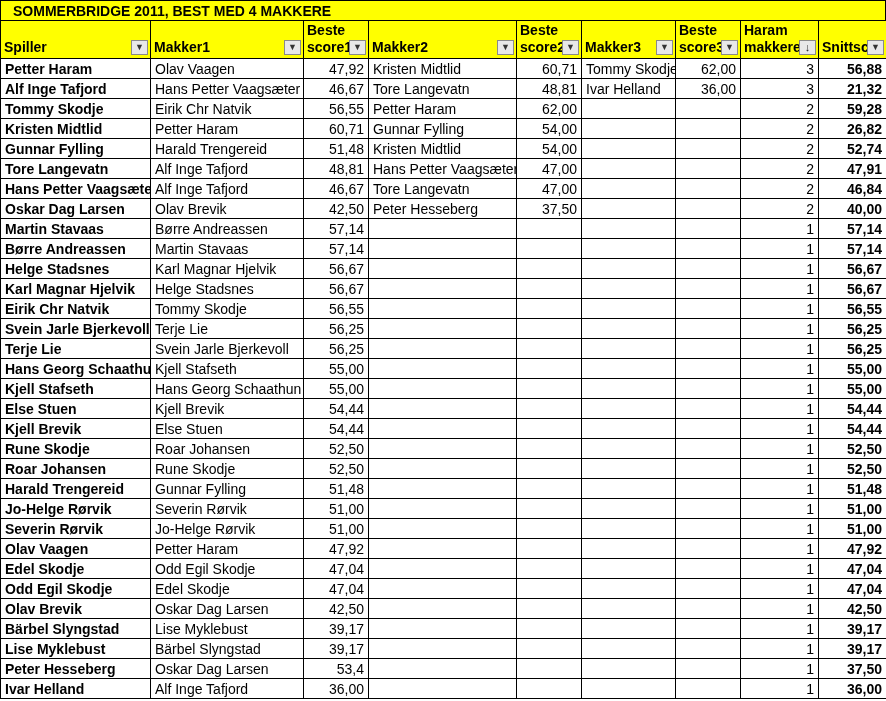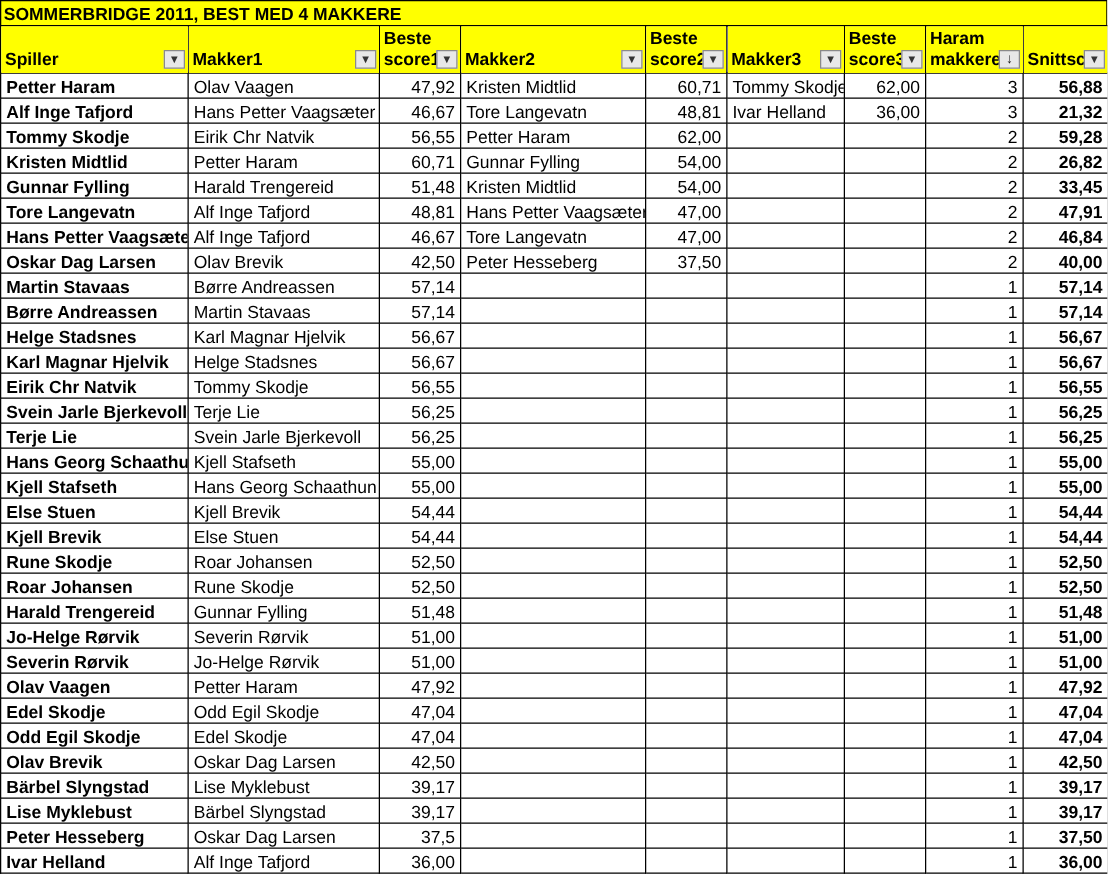--- a/index.html
+++ b/index.html
@@ -17,21 +17,21 @@
     width: 886px;
     height: 21px;
     background: #FFFF00;
     border: 1px solid #000;
     display: flex;
     align-items: center;
   }
   .title-bar .title-text {
     font-weight: bold;
     font-size: 14px;
-    padding-left: 2px;
+    padding-left: 12px;
     white-space: nowrap;
   }
 
   table.grid {
     border-collapse: collapse;
     table-layout: fixed;
     width: 886px;
     margin-top: -1px;
   }
 
@@ -235,21 +235,21 @@
         </tr>
         <tr>
           <td class="align-left col-spiller">Gunnar Fylling</td>
           <td class="align-left col-makker1">Harald Trengereid</td>
           <td class="align-right col-beste-score1">51,48</td>
           <td class="align-left col-makker2">Kristen Midtlid</td>
           <td class="align-right col-beste-score2">54,00</td>
           <td class="align-left col-makker3"></td>
           <td class="align-right col-beste-score3"></td>
           <td class="align-right col-antall-makkere">2</td>
-          <td class="align-right col-snittsco">33,45</td>
+          <td class="align-right col-snittsco">52,74</td>
         </tr>
         <tr>
           <td class="align-left col-spiller">Tore Langevatn</td>
           <td class="align-left col-makker1">Alf Inge Tafjord</td>
           <td class="align-right col-beste-score1">48,81</td>
           <td class="align-left col-makker2">Hans Petter Vaagsæter</td>
           <td class="align-right col-beste-score2">47,00</td>
           <td class="align-left col-makker3"></td>
           <td class="align-right col-beste-score3"></td>
           <td class="align-right col-antall-makkere">2</td>
@@ -515,21 +515,21 @@
           <td class="align-left col-makker2"></td>
           <td class="align-right col-beste-score2"></td>
           <td class="align-left col-makker3"></td>
           <td class="align-right col-beste-score3"></td>
           <td class="align-right col-antall-makkere">1</td>
           <td class="align-right col-snittsco">39,17</td>
         </tr>
         <tr>
           <td class="align-left col-spiller">Peter Hesseberg</td>
           <td class="align-left col-makker1">Oskar Dag Larsen</td>
-          <td class="align-right col-beste-score1">37,5</td>
+          <td class="align-right col-beste-score1">53,4</td>
           <td class="align-left col-makker2"></td>
           <td class="align-right col-beste-score2"></td>
           <td class="align-left col-makker3"></td>
           <td class="align-right col-beste-score3"></td>
           <td class="align-right col-antall-makkere">1</td>
           <td class="align-right col-snittsco">37,50</td>
         </tr>
         <tr>
           <td class="align-left col-spiller">Ivar Helland</td>
           <td class="align-left col-makker1">Alf Inge Tafjord</td>

